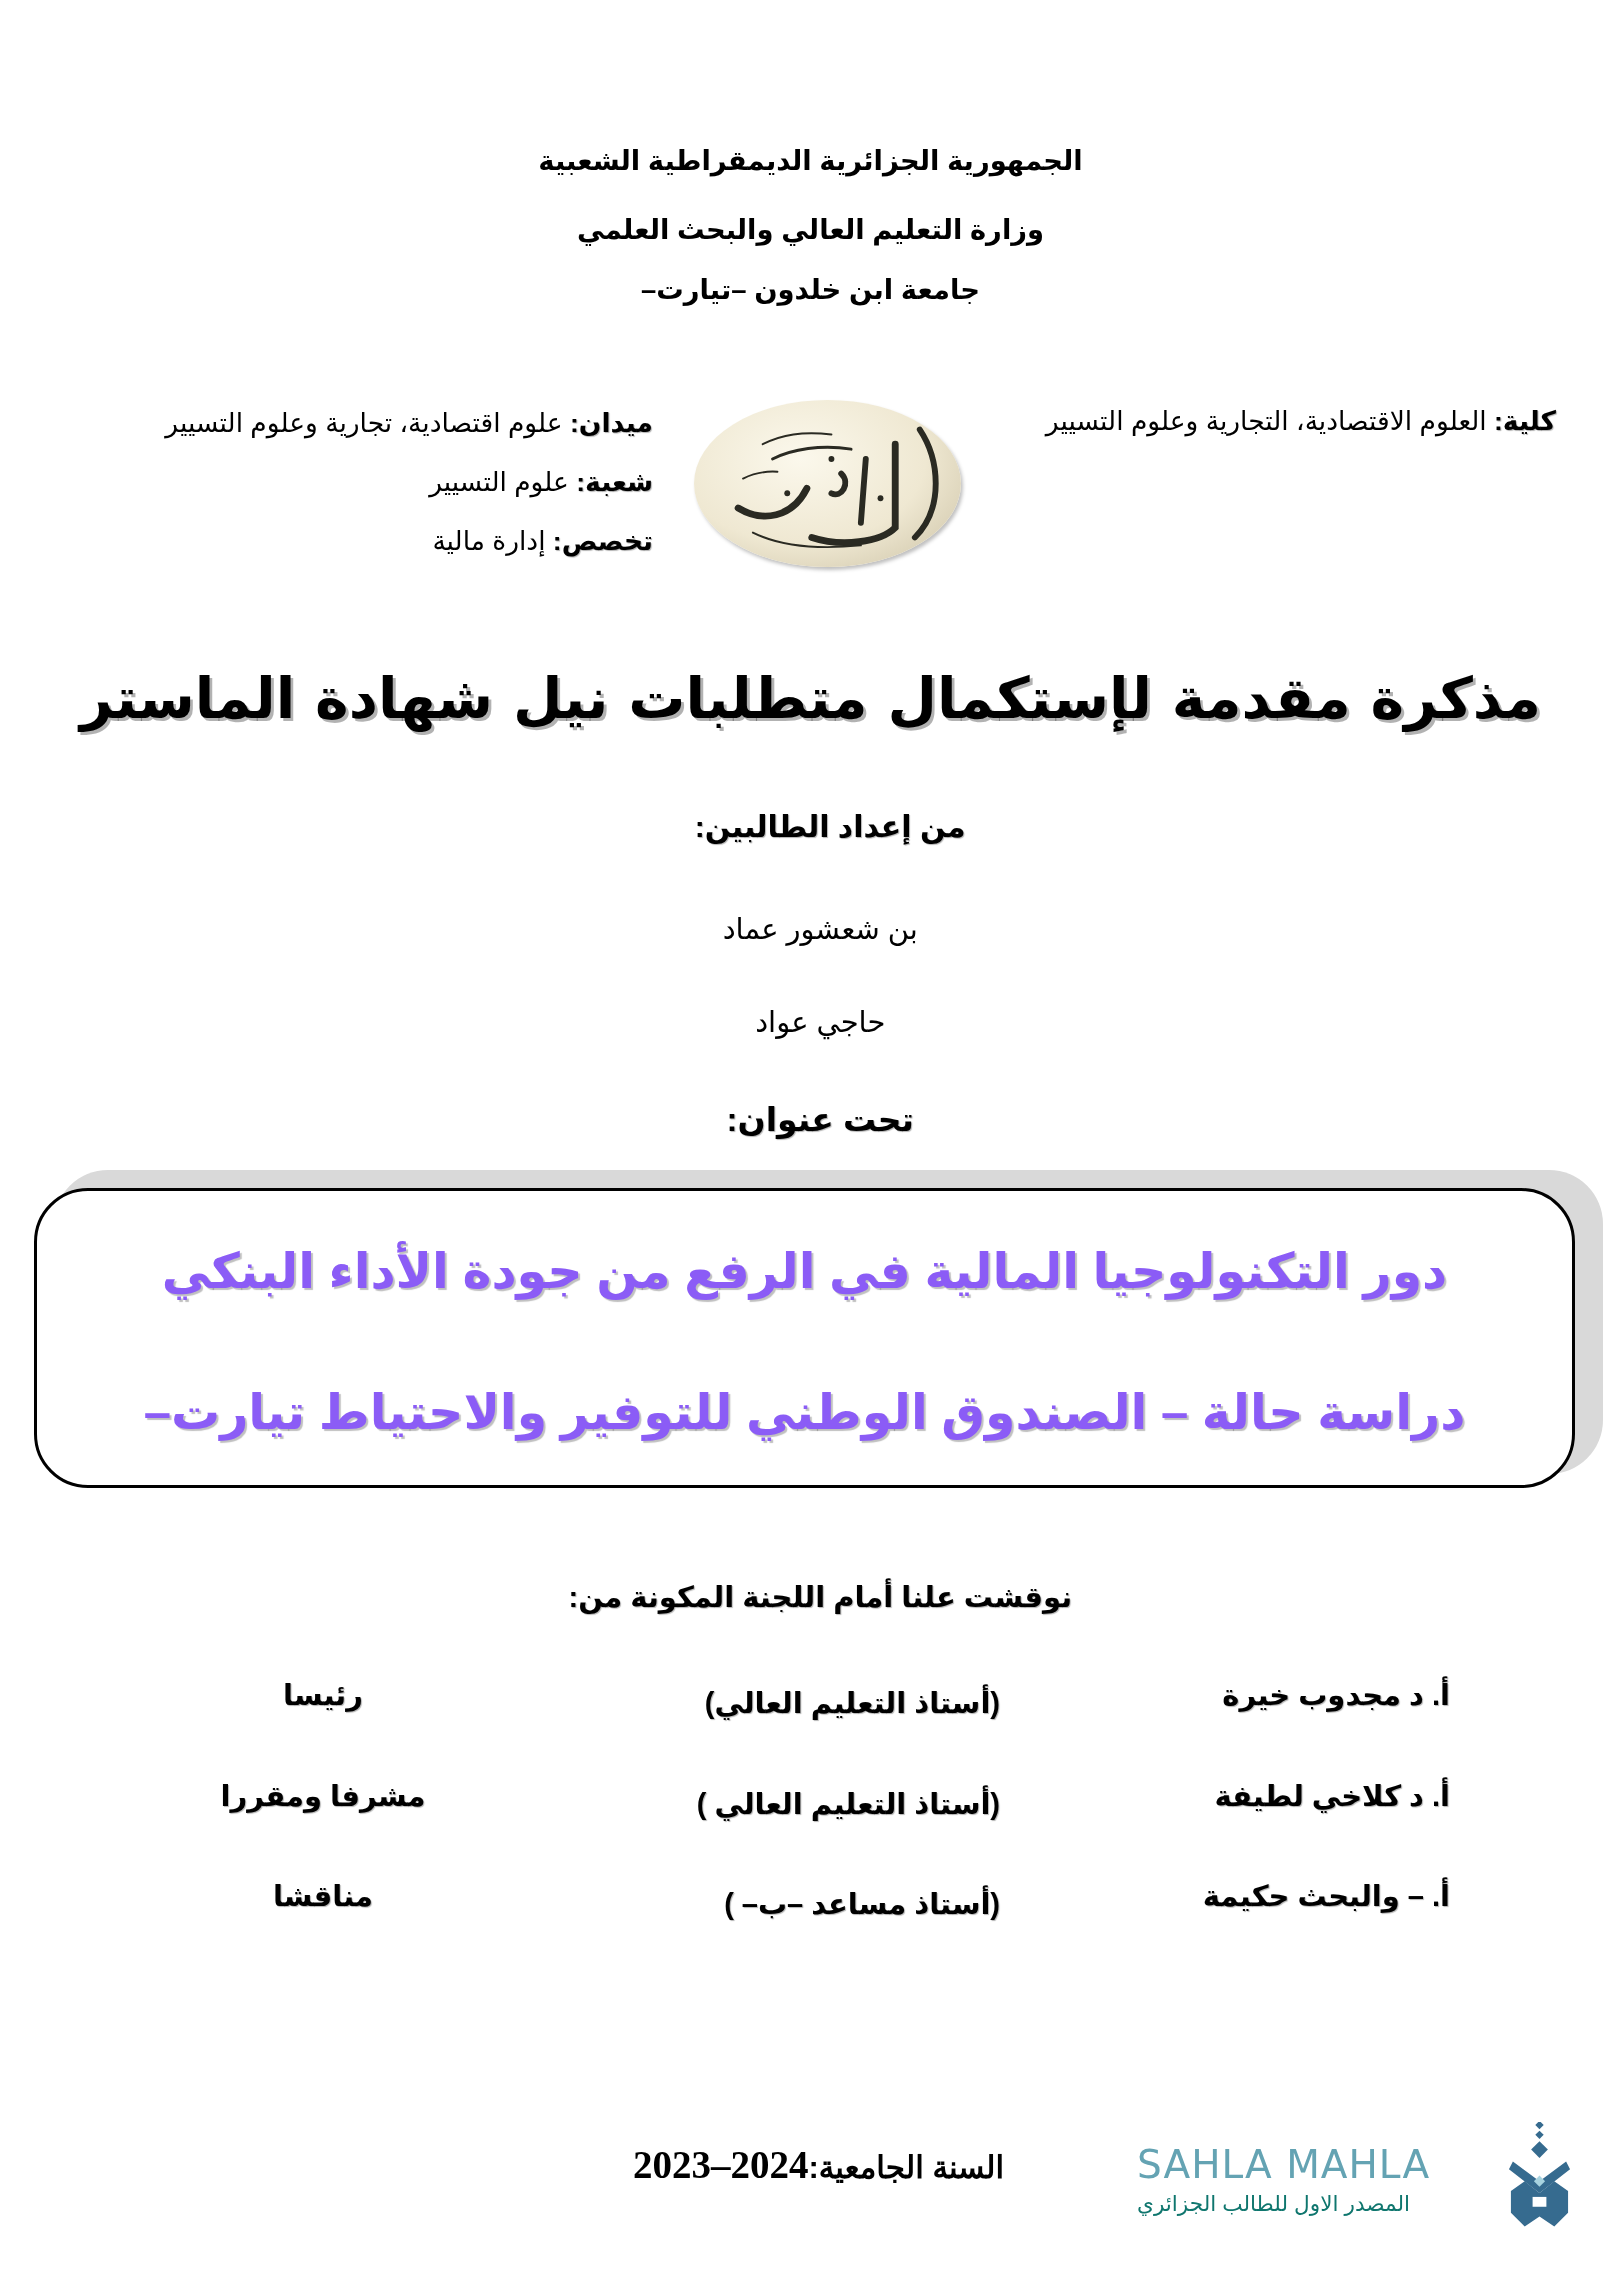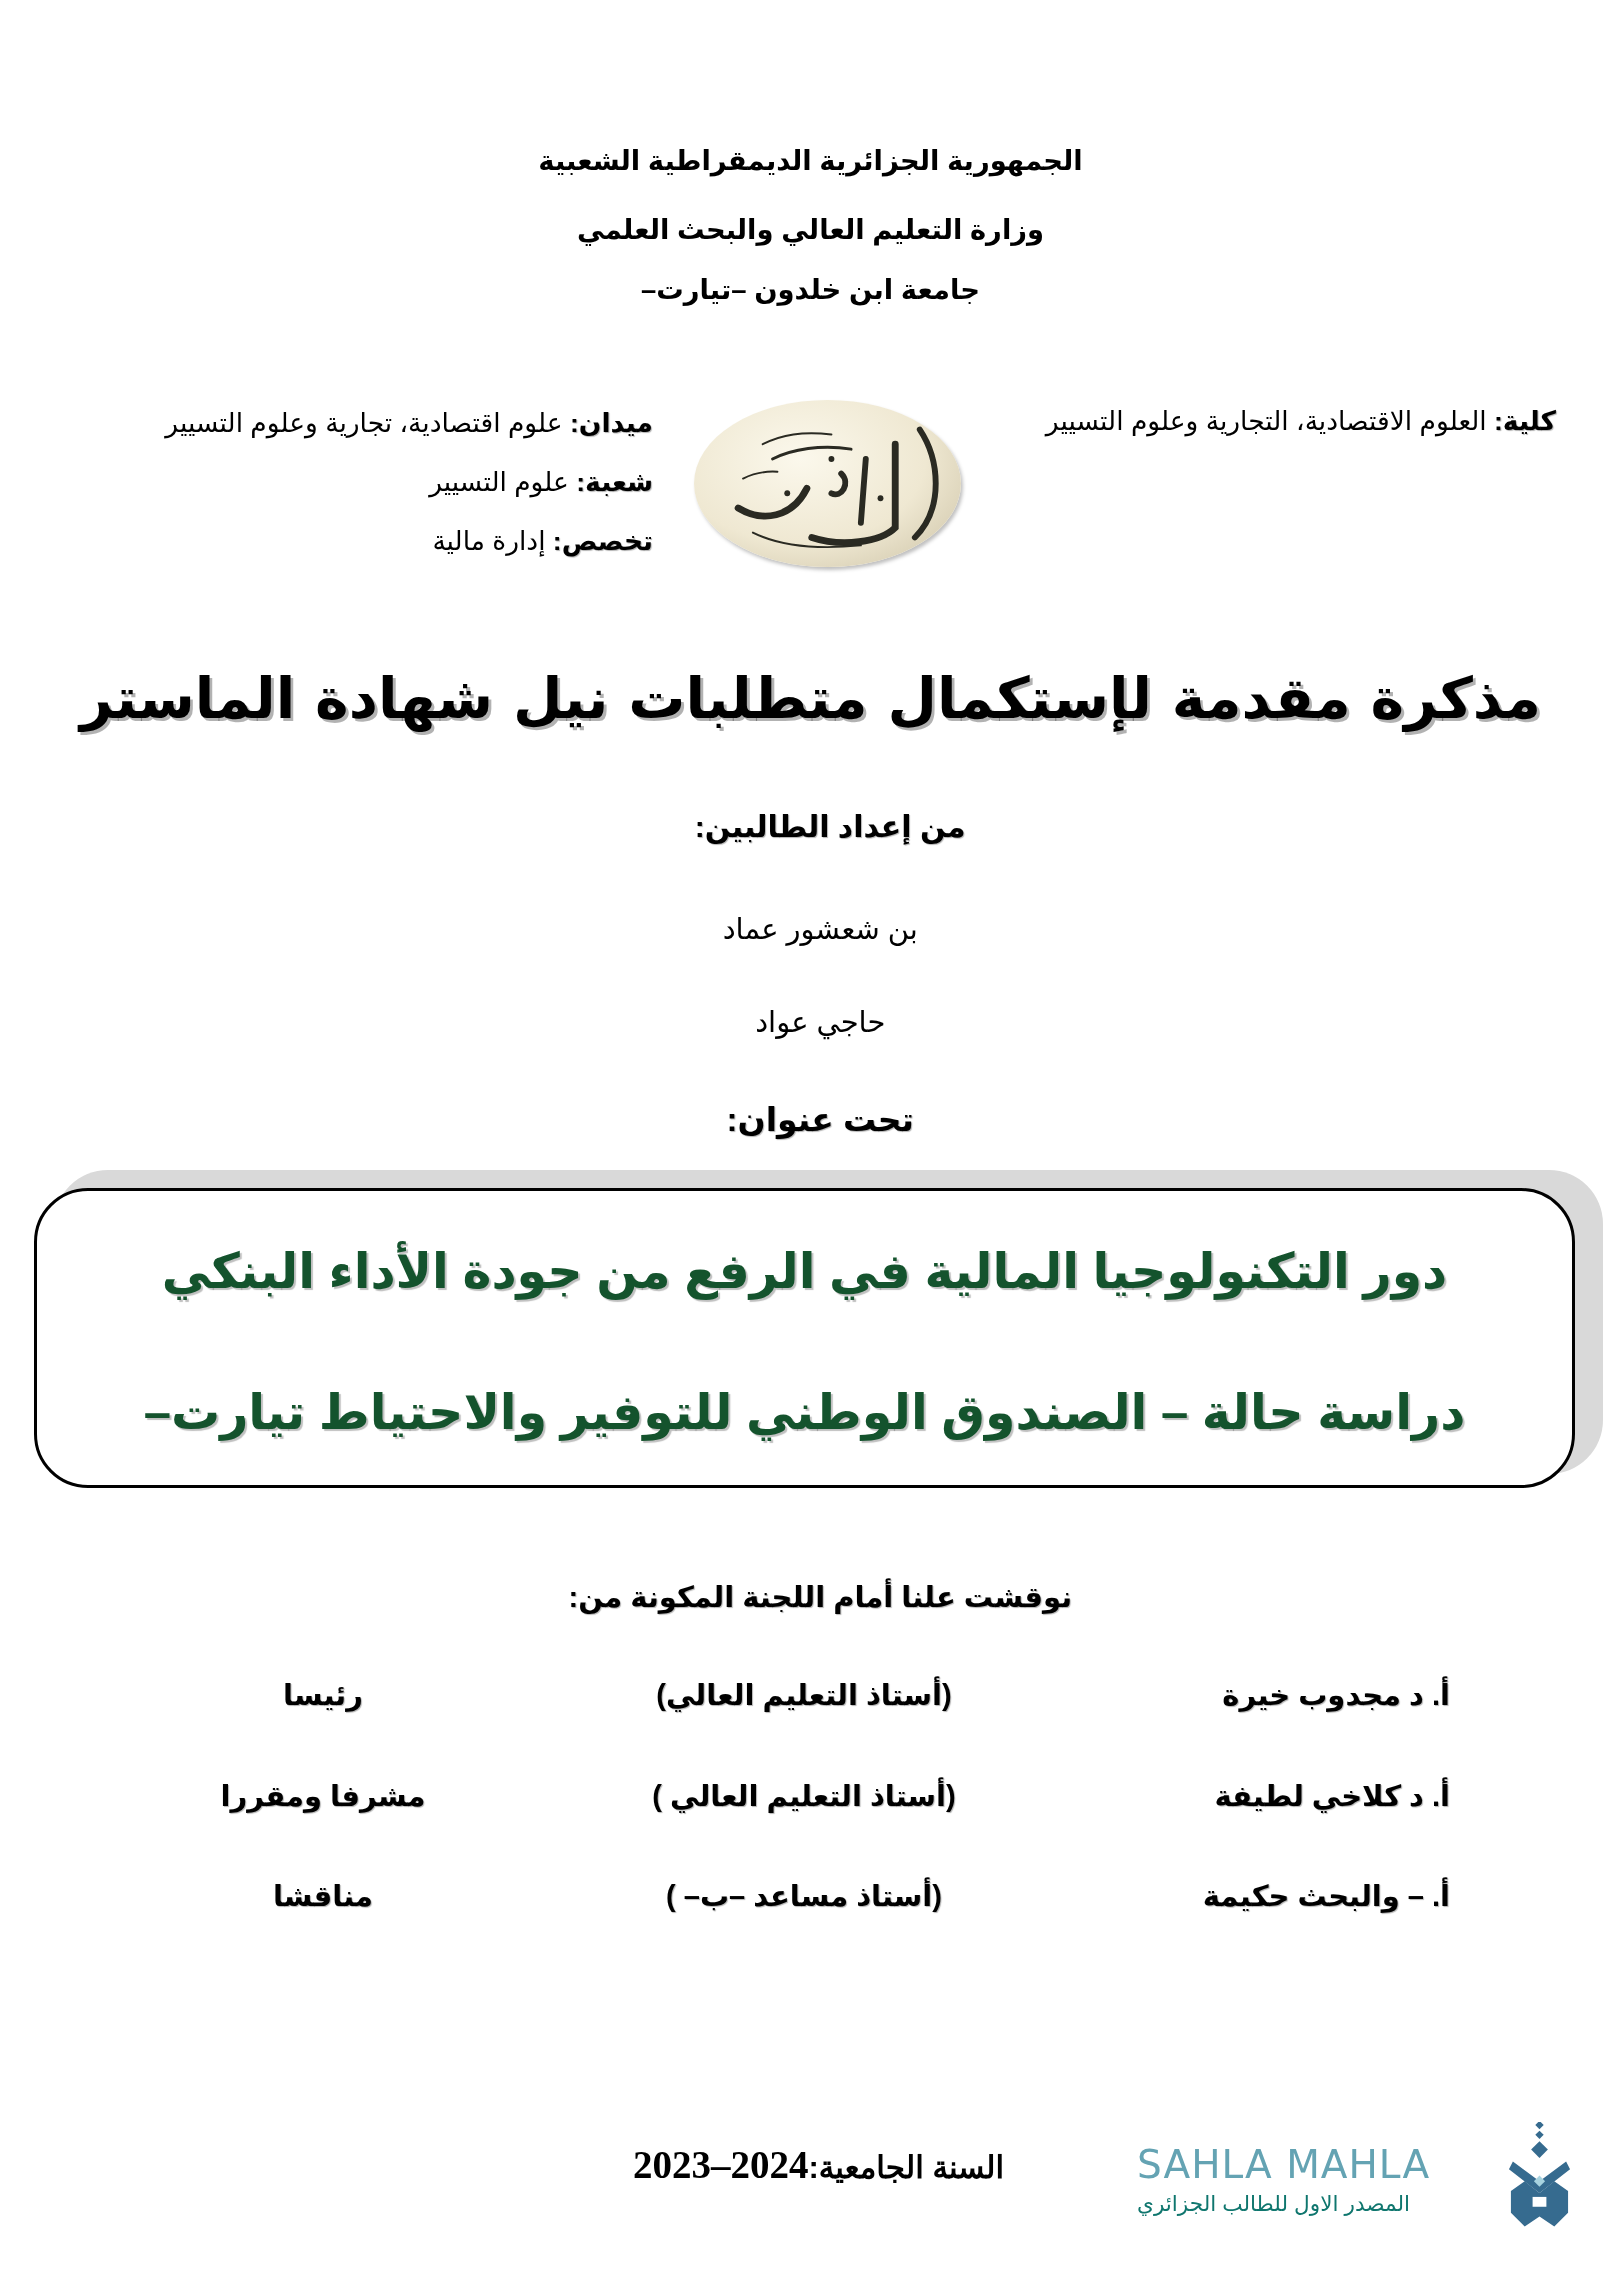--- a/index.html
+++ b/index.html
@@ -87,29 +87,29 @@
   }
   .title-line {
     position: absolute;
     left: 34px;
     width: 1541px;
     text-align: center;
     direction: rtl;
     white-space: nowrap;
     font-size: 49px;
     font-weight: bold;
-    color: #14532d;
+    color: #8b5cf6;
     text-shadow: 2px 2px 1px rgba(0,0,0,0.25);
   }
 
   
   .committee-heading { font-size: 29px; font-weight: bold; text-shadow: 1px 1px 1px rgba(0,0,0,0.3); }
   .cm-row { position: absolute; font-size: 29px; font-weight: bold; white-space: nowrap; direction: rtl; text-shadow: 1px 1px 1px rgba(0,0,0,0.3); }
   .cm-name { right: 171px; text-align: right; }
-  .cm-rank { left: 608px; width: 392px; text-align: center; }
+  .cm-rank { left: 608px; width: 392px; text-align: right; margin-top: 8px; }
   .cm-role { left: 176px; width: 294px; text-align: center; }
 
   
   .year {
     position: absolute;
     left: 588px;
     top: 2142px;
     width: 461px;
     text-align: center;
     direction: rtl;

